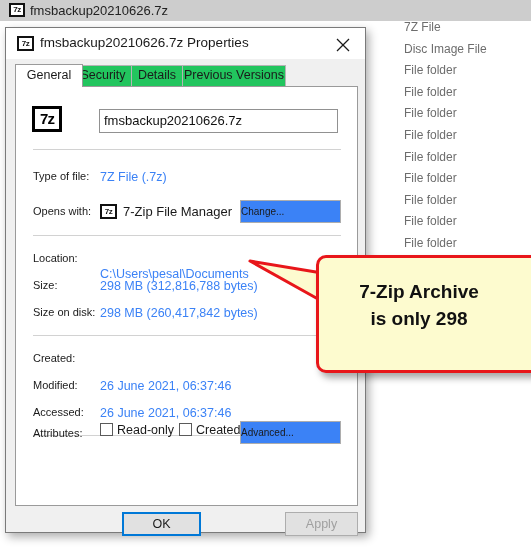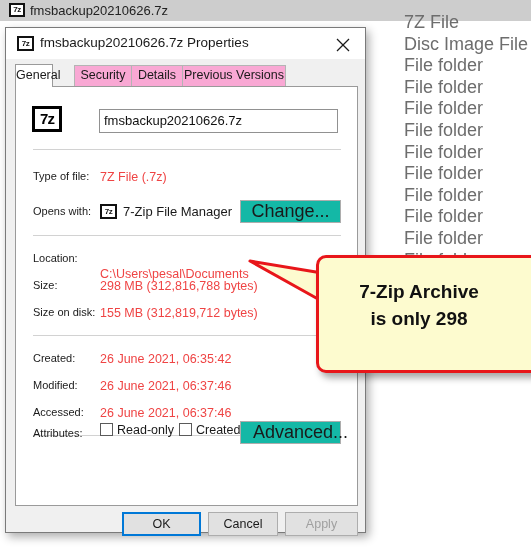--- a/index.html
+++ b/index.html
@@ -59,22 +59,22 @@
     color: #222;
   }
   .ex-date {
     position: absolute;
     left: 265px; top: 4px;
     font-size: 12px;
     color: #6d6d6d;
   }
   .ex-type {
     position: absolute;
-    left: 404px; top: 12px;
-    font-size: 18px;
+    left: 404px; top: 20px;
+    font-size: 12px;
     color: #6d6d6d;
   }
 
   
   #dialog {
     position: absolute;
     left: 5px; top: 27px;
     width: 361px; height: 506px;
     background: #f0f0f0;
     border: 1px solid #7a7a7a;
@@ -117,21 +117,21 @@
   
   #tabstrip {
     position: absolute;
     left: 9px; top: 36px;
     width: 343px; height: 22px;
   }
   .tab {
     position: absolute;
     top: 1px;
     height: 21px;
-    background: #f9a8d4;
+    background: #22c55e;
     border: 1px solid #b4b4b4;
     border-bottom: none;
     font-size: 12.5px;
     color: #1a1a1a;
     text-align: center;
     line-height: 19px;
     white-space: nowrap;
     cursor: default;
   }
   .tab.active {
@@ -190,21 +190,21 @@
     position: absolute;
     left: 17px;
     font-size: 11px;
     color: #1a1a1a;
     white-space: nowrap;
   }
   .fld-value {
     position: absolute;
     left: 84px;
     font-size: 12.5px;
-    color: #ef4444;
+    color: #3b82f6;
     white-space: nowrap;
   }
   #openswith-icon {
     position: absolute;
     left: 84px; top: 117px;
     width: 17px; height: 15px;
     border: 2px solid #111;
     background: #fff;
     font-size: 8px;
     font-weight: bold;
@@ -215,30 +215,30 @@
   }
   #openswith-app {
     position: absolute;
     left: 107px; top: 117px;
     font-size: 13px;
     color: #1a1a1a;
     white-space: nowrap;
   }
   .winbtn {
     position: absolute;
-    background: #14b8a6;
+    background: #3b82f6;
     border: 1px solid #adadad;
-    font-size: 18px;
-    color: #1a1a1a;
-    text-align: center;
+    font-size: 10px;
+    color: #1a1a1a;
+    text-align: left;
     cursor: default;
     font-family: "Liberation Sans", sans-serif;
   }
   #change-btn { left: 224px; top: 113px; width: 101px; height: 23px; line-height: 21px; }
-  #advanced-btn { left: 224px; top: 334px; width: 101px; height: 23px; line-height: 21px; padding-left: 12px; }
+  #advanced-btn { left: 224px; top: 334px; width: 101px; height: 23px; line-height: 21px; }
 
   .cbox-wrap {
     position: absolute;
     top: 336px;
     font-size: 12.5px;
     color: #1a1a1a;
     white-space: nowrap;
     cursor: default;
   }
   .cbox {
@@ -354,21 +354,21 @@
       <div id="title-text">fmsbackup20210626.7z Properties</div>
       <div id="close-btn">
         <svg width="14" height="14" viewBox="0 0 14 14">
           <line x1="1" y1="1" x2="13" y2="13" stroke="#1a1a1a" stroke-width="1.3"></line>
           <line x1="13" y1="1" x2="1" y2="13" stroke="#1a1a1a" stroke-width="1.3"></line>
         </svg>
       </div>
     </div>
 
     <div id="tabstrip">
-        <div class="tab active" style="left: 0px; width: 38px;">General</div>
+        <div class="tab active" style="left: 0px; width: 68px;">General</div>
         <div class="tab" style="left: 59px; width: 58px;">Security</div>
         <div class="tab" style="left: 116px; width: 52px;">Details</div>
         <div class="tab" style="left: 167px; width: 104px;">Previous Versions</div>
       </div>
 
     <div id="tabpage">
 
       <div id="file-icon">7z</div>
       <div id="filename-input">fmsbackup20210626.7z</div>
 
@@ -384,26 +384,25 @@
 
       <div class="hsep" style="top:148px"></div>
 
       <div class="fld-label" style="top:165px">Location:</div>
       <div class="fld-value" style="top:180px">C:\Users\pesal\Documents</div>
 
       <div class="fld-label" style="top:192px">Size:</div>
       <div class="fld-value" style="top:192px">298 MB (312,816,788 bytes)</div>
 
       <div class="fld-label" style="top:219px">Size on disk:</div>
-      <div class="fld-value" style="top:219px">155 MB (312,819,712 bytes)</div>
+      <div class="fld-value" style="top:219px">298 MB (260,417,842 bytes)</div>
 
       <div class="hsep" style="top:248px"></div>
 
       <div class="fld-label" style="top:265px">Created:</div>
-      <div class="fld-value" style="top:265px">26 June 2021, 06:35:42</div>
 
       <div class="fld-label" style="top:292px">Modified:</div>
       <div class="fld-value" style="top:292px">26 June 2021, 06:37:46</div>
 
       <div class="fld-label" style="top:319px">Accessed:</div>
       <div class="fld-value" style="top:319px">26 June 2021, 06:37:46</div>
 
       <div class="hsep" style="top:348px;"></div>
 
       <div class="fld-label" style="top:340px">Attributes:</div>
@@ -412,21 +411,20 @@
         <span class="cbox"></span><span>Read-only</span>
       </div>
       <div class="cbox-wrap" style="left:163px">
         <span class="cbox"></span><span>Created</span>
       </div>
 
       <div class="winbtn" id="advanced-btn">Advanced...</div>
     </div>
 
     <div class="dlgbtn" id="ok-btn">OK</div>
-    <div class="dlgbtn" id="cancel-btn">Cancel</div>
     <div class="dlgbtn" id="apply-btn">Apply</div>
   </div>
 
   <svg id="callout-pointer" viewBox="0 0 80 50">
     <polygon points="2,6 74,18 70,44" fill="#fdfbcf" stroke="#e8161a" stroke-width="3" stroke-linejoin="round"></polygon>
   </svg>
 
   <div id="callout">
     <div id="callout-text">
       <div>7-Zip Archive</div>

